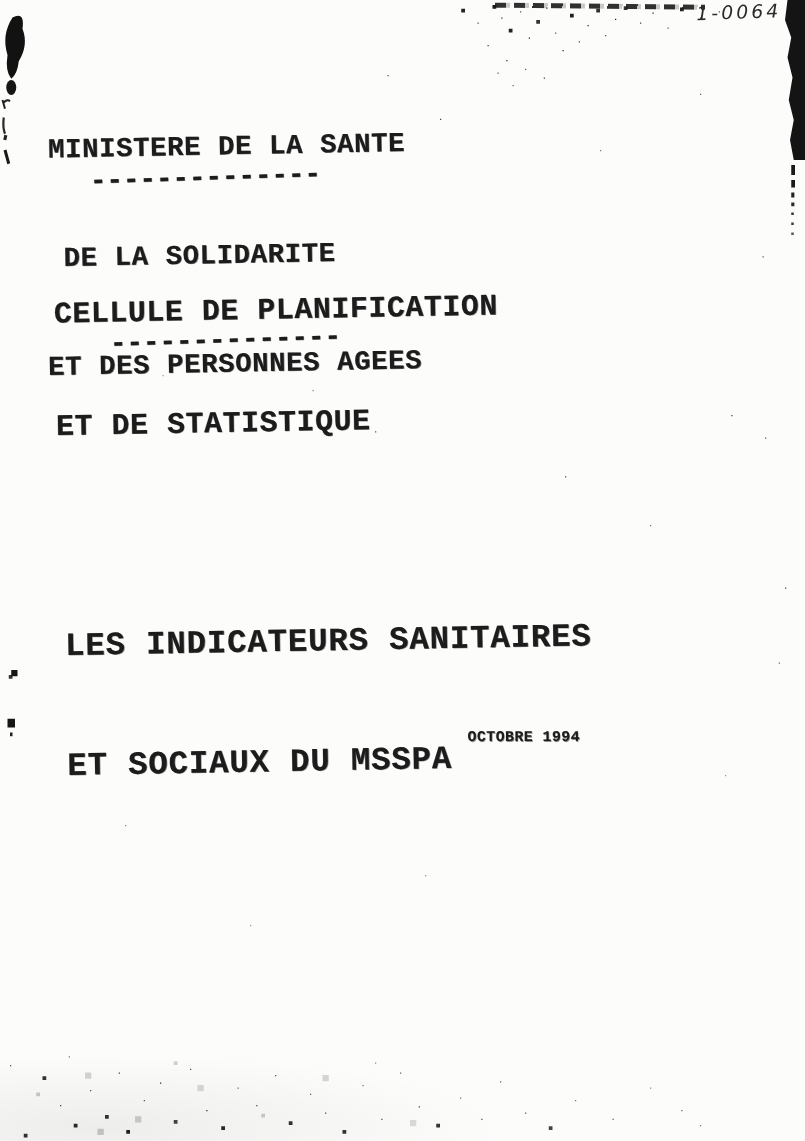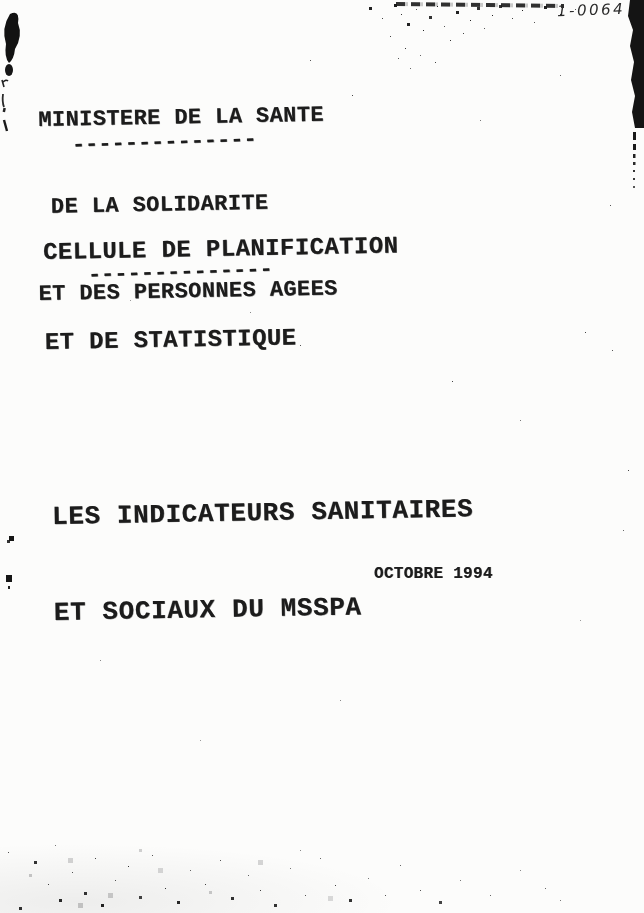--- a/index.html
+++ b/index.html
@@ -22,21 +22,21 @@
   .tilt{transform:rotate(-1.05deg);transform-origin:left center;}
   .tilt2{transform:rotate(-1.8deg);transform-origin:left center;}
 
   .ministry{left:40px;top:48px;font-size:22px;line-height:29px;}
   .ministry .ind{padding-left:11px;}
   .ministry .out{margin-left:-3px;}
   .divider1{left:72px;top:135px;font-size:22px;line-height:22px;letter-spacing:0;}
   .department{left:44px;top:178px;font-size:24px;line-height:30px;}
   .divider2{left:88px;top:265px;font-size:22px;line-height:22px;letter-spacing:0;}
   .doc-title{left:53px;top:437px;font-size:26px;line-height:32px;letter-spacing:0.6px;}
-  .doc-date{left:374px;top:568px;font-size:16px;line-height:13px;letter-spacing:0.3px;}
+  .doc-date{left:374px;top:584px;font-size:12px;line-height:13px;letter-spacing:0.3px;}
 
   .handwritten{
     position:absolute;left:557px;top:1px;
     font-family:"DejaVu Sans",sans-serif;
     font-style:italic;font-size:15px;letter-spacing:2.5px;
     color:#2a2a2a;transform:rotate(-2deg);
     white-space:nowrap;
   }
 
   .deco{position:absolute;}

